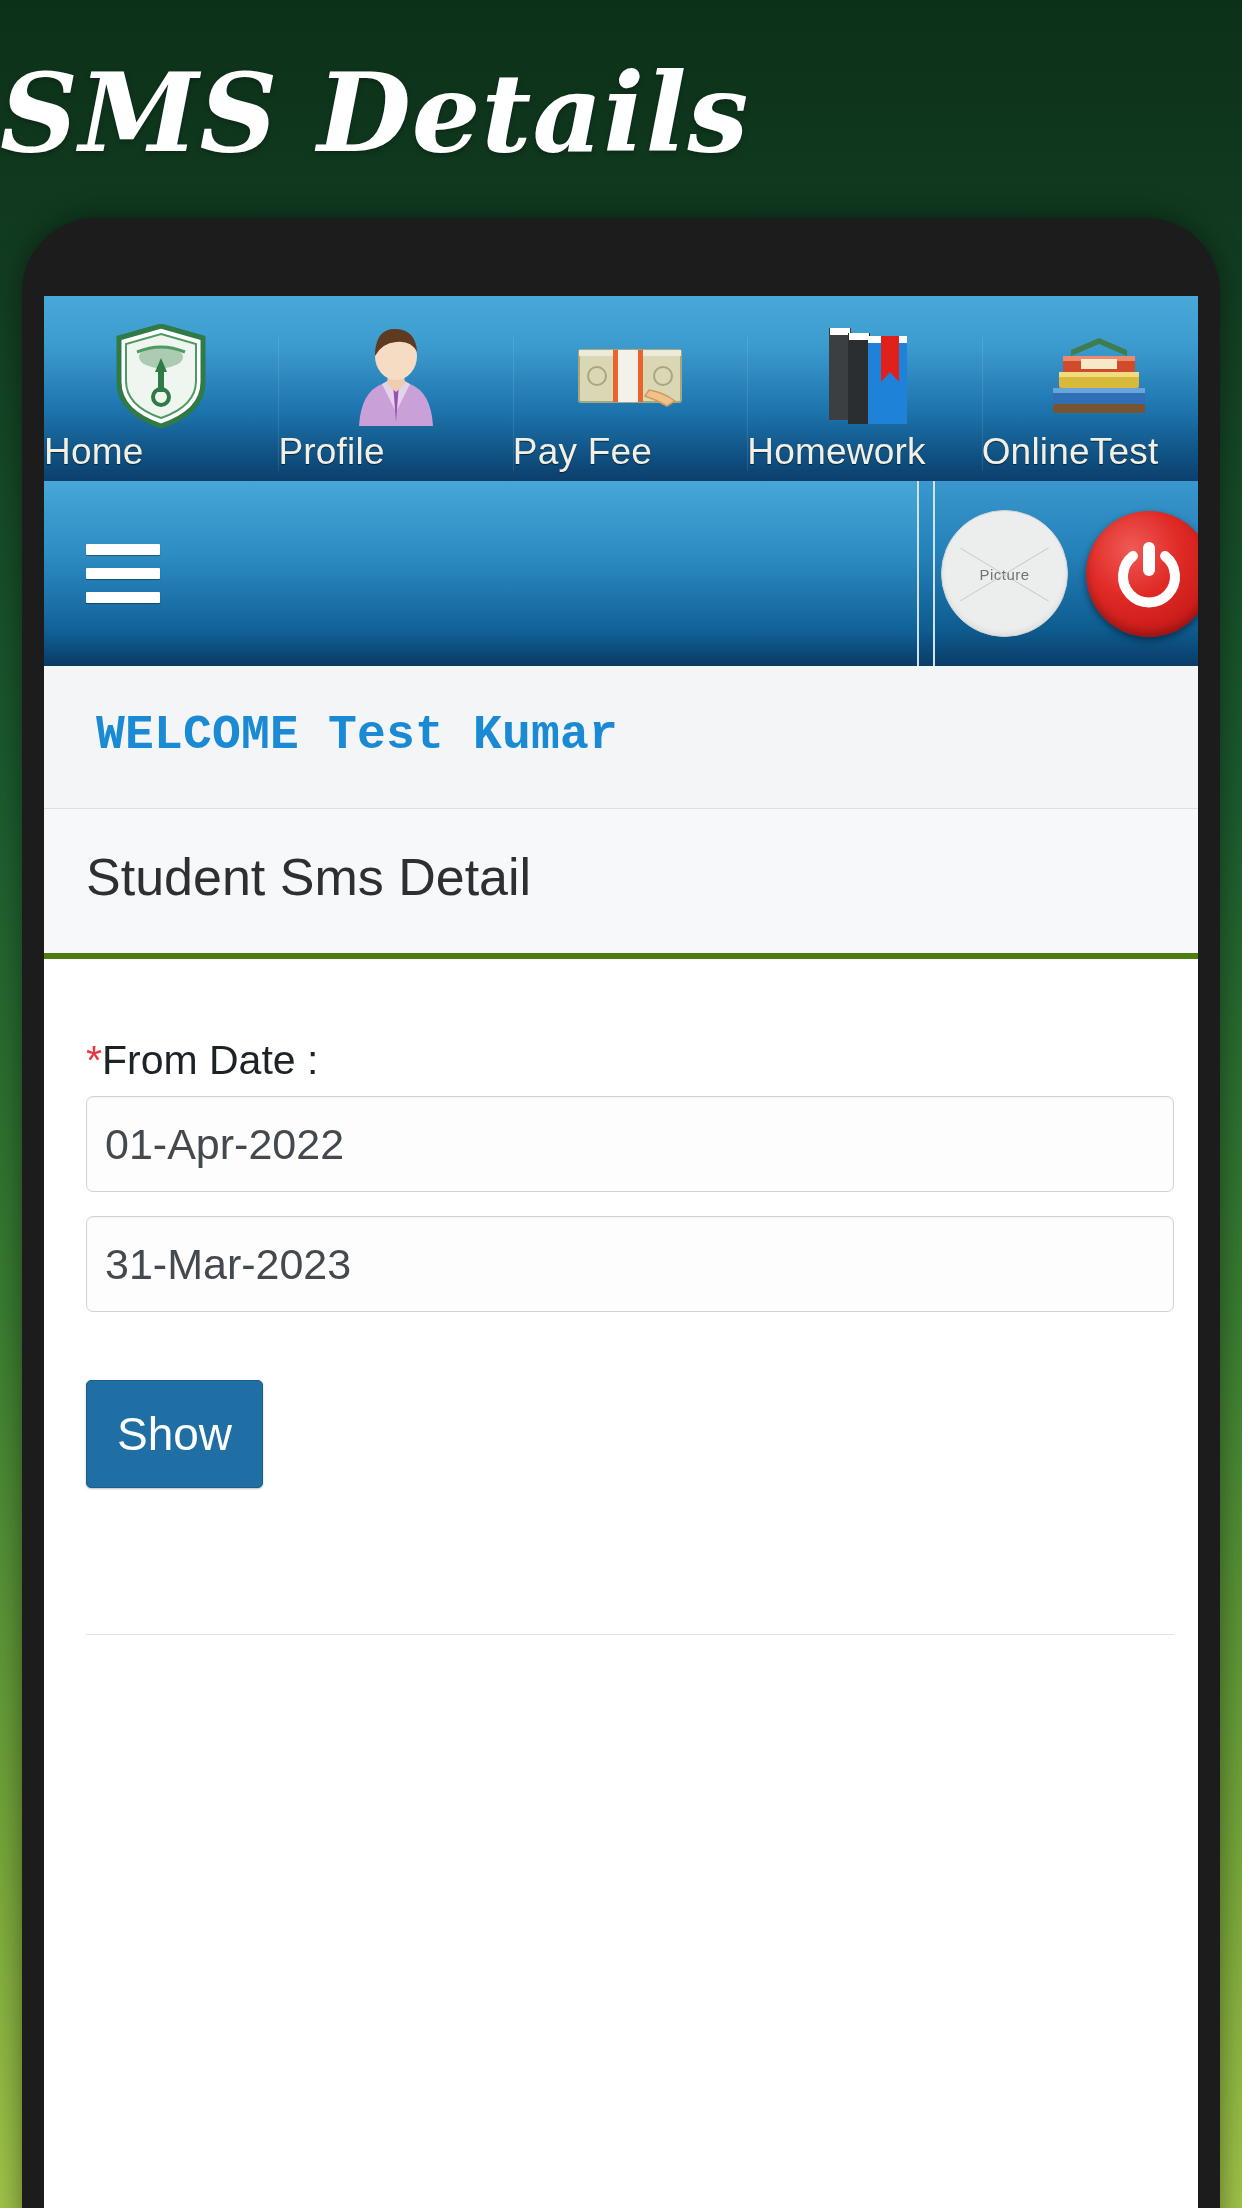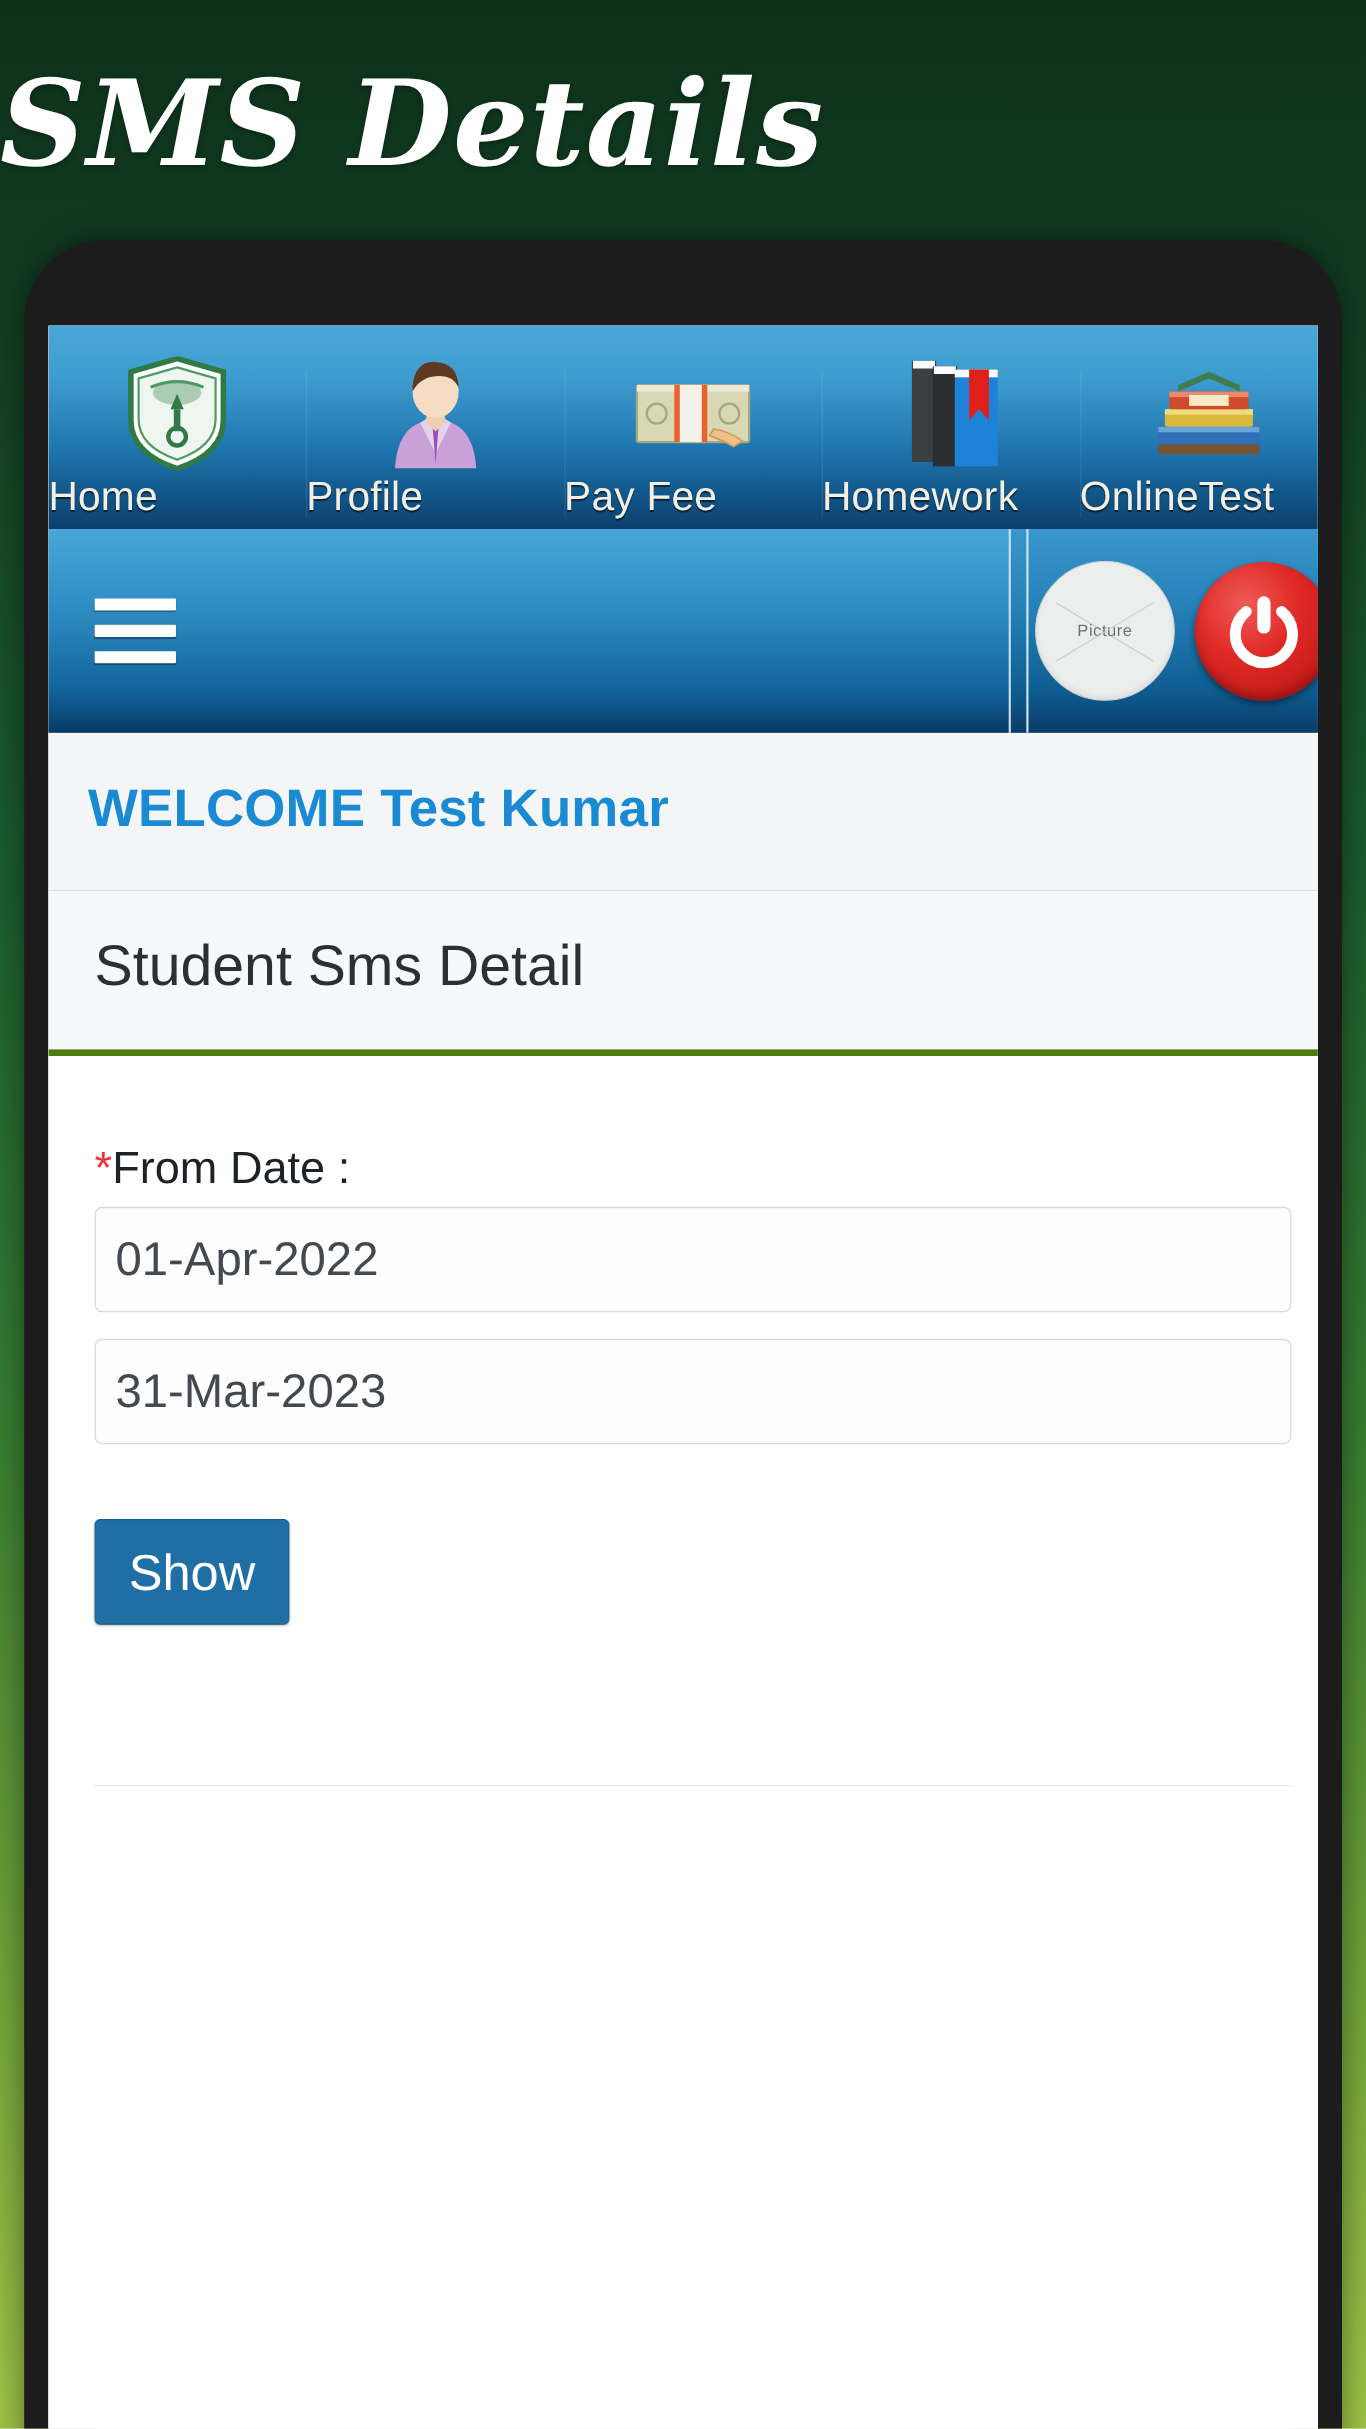--- a/index.html
+++ b/index.html
@@ -204,21 +204,22 @@
     box-shadow: 0 3px 7px rgba(0,0,0,.45), inset 0 -5px 9px rgba(0,0,0,.25);
     display: flex;
     align-items: center;
     justify-content: center;
   }
 
   
   .welcome-band {
     background: #f4f5f6;
     border-bottom: 1px solid #dcdfe1;
-    padding: 42px 0 46px 36px;
+    padding: 42px 0 46px 52px;
+    font-family: Liberation Mono, monospace;
   }
   .welcome-text {
     font-size: 48px;
     font-weight: 700;
     color: #1b8ad4;
     letter-spacing: .2px;
   }
 
   
   .panel-head {
@@ -256,21 +257,21 @@
     font-size: 43px;
     color: #43494e;
     margin-bottom: 24px;
     box-shadow: inset 0 1px 2px rgba(0,0,0,.045);
   }
   .show-btn {
     margin-top: 44px;
     display: inline-flex;
     align-items: center;
     justify-content: center;
-    height: 96px;
+    height: 108px;
     padding: 0 30px;
     background: #1f6fa5;
     border: 1px solid #1a5e8c;
     border-radius: 5px;
     color: #ffffff;
     font-size: 46px;
     box-shadow: 0 1px 2px rgba(0,0,0,.25);
   }
   .form-rule {
     margin-top: 146px;

